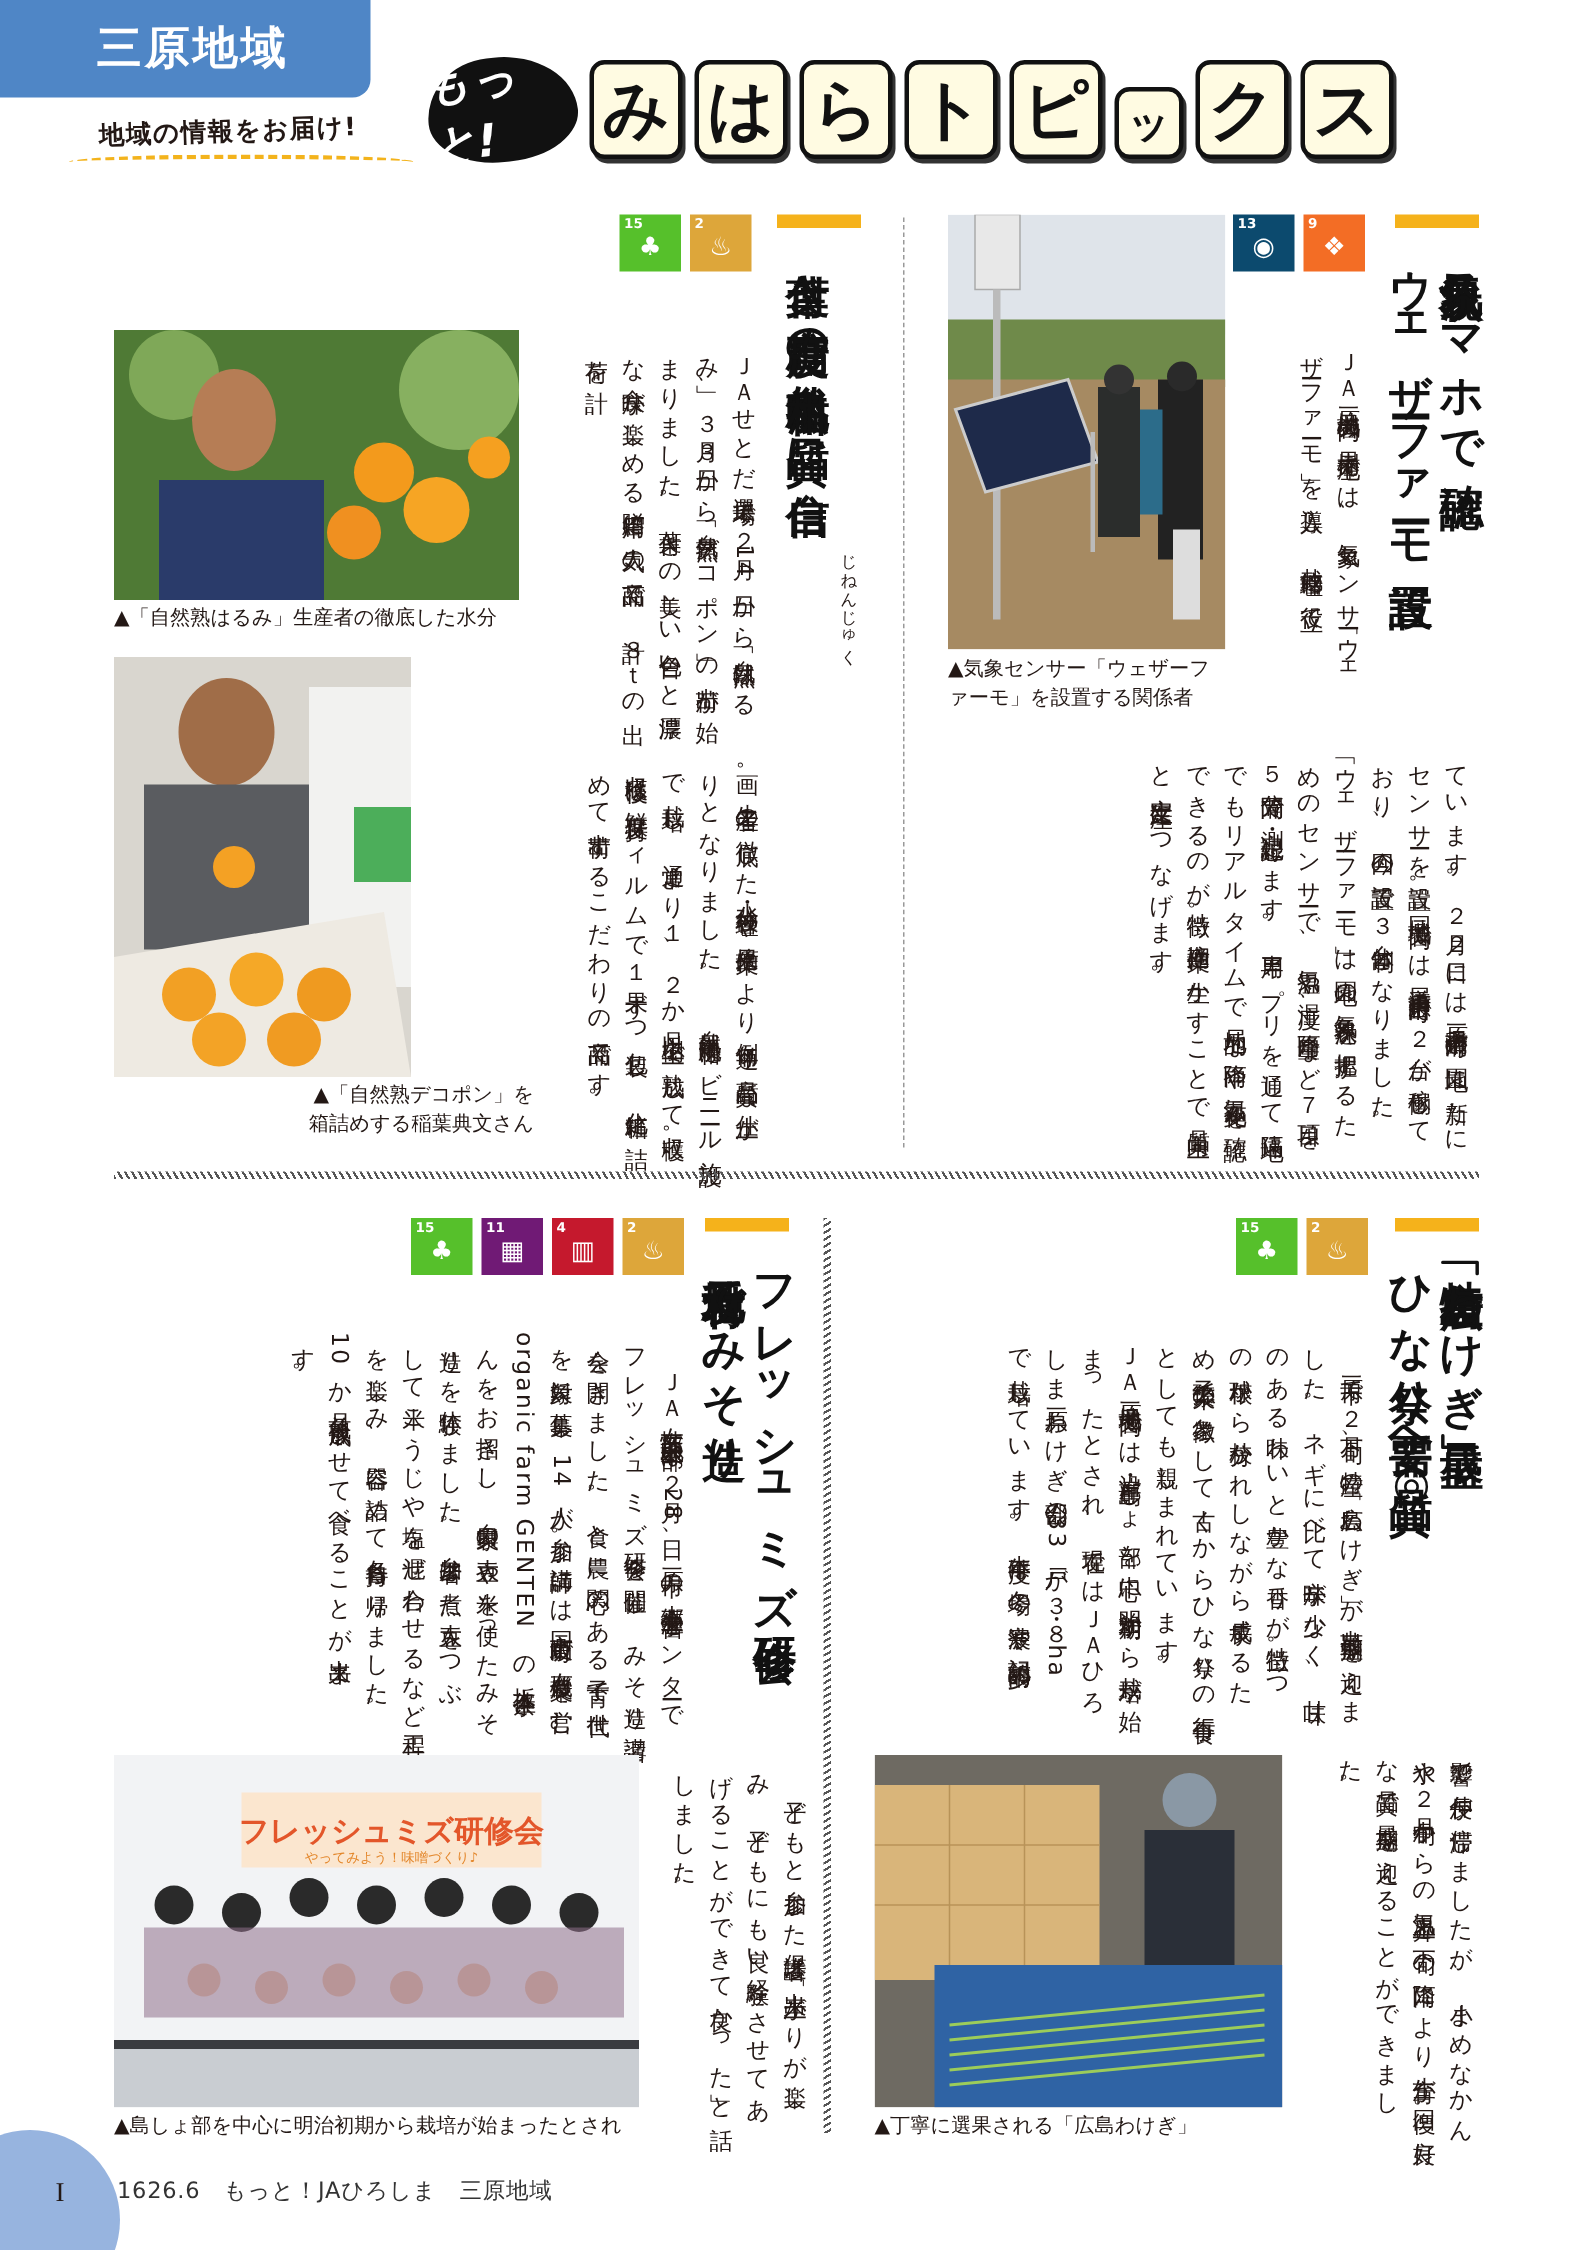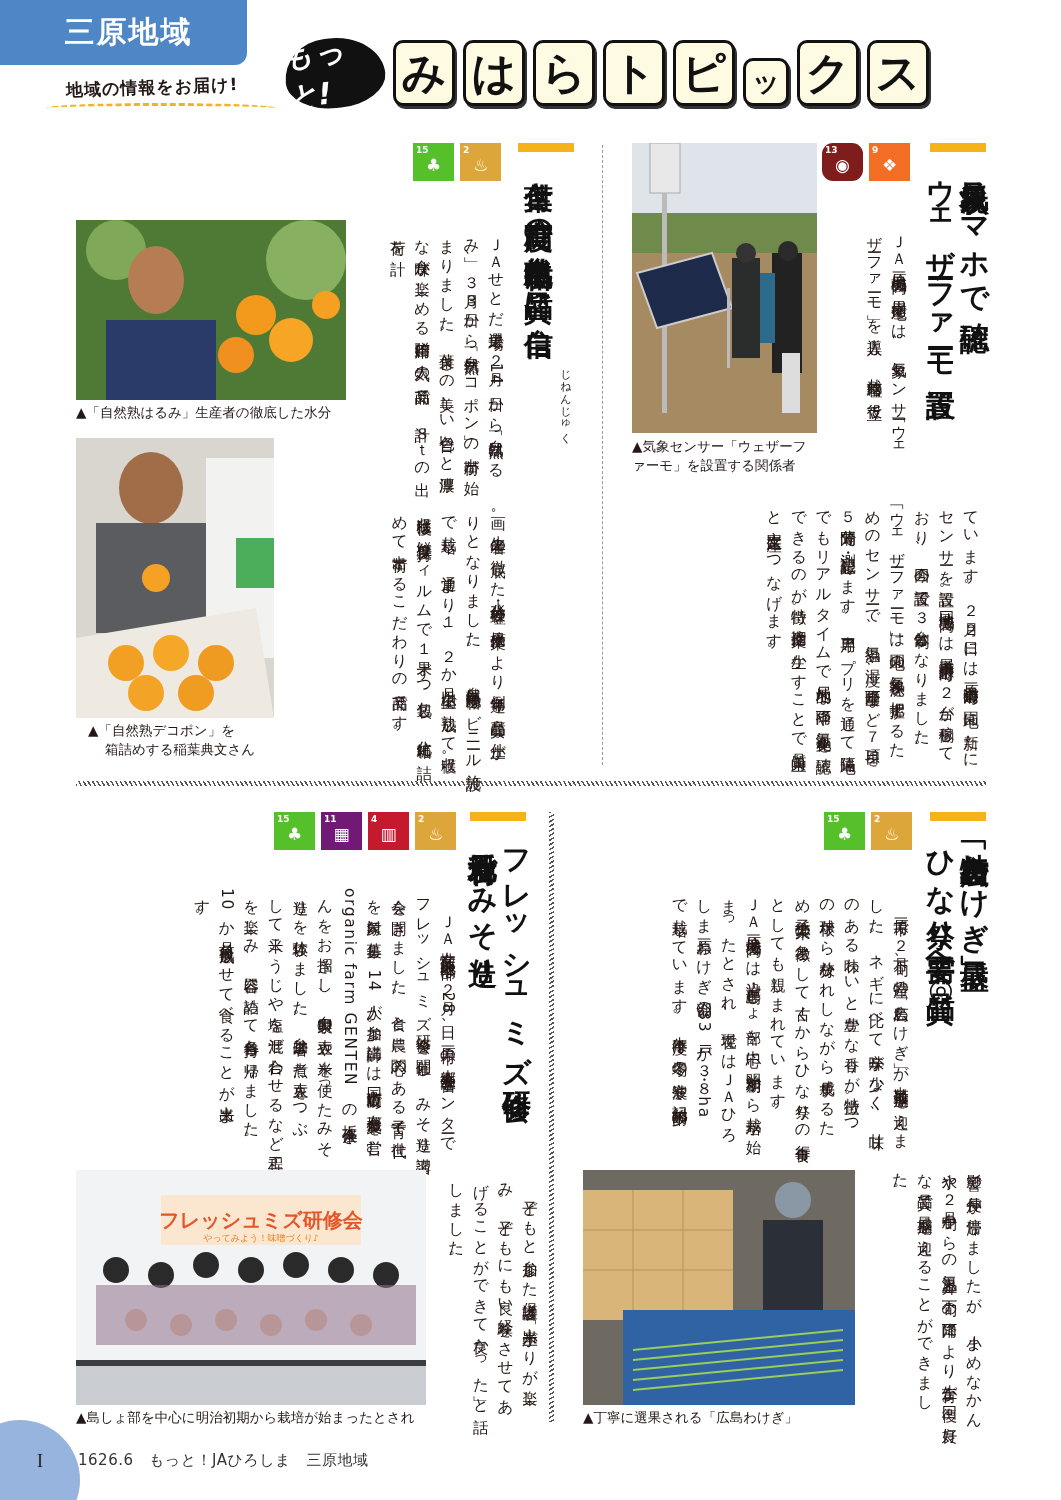--- a/index.html
+++ b/index.html
@@ -54,21 +54,21 @@
   <div class="logo-char small">ッ</div>
   <div class="logo-char">ク</div>
   <div class="logo-char">ス</div>
 </div>
 
 <div class="head-bar" style="left:930px; top:143px; width:56px;"></div>
 <div class="headline vtext" style="left:924px; top:160px; height:300px;">
   <span>気象状況スマホで確認</span><br><span>ウェザーファーモ設置</span>
 </div>
 <div class="sdg-row" style="left:822px; top:143px;">
-  <div class="sdg" style="background:#7f1d1d;border-radius:11px;">
+  <div class="sdg" style="background:#0c4a6e;">
       <span class="num">13</span>
       <span class="ic">◉</span>
     </div>
   <div class="sdg" style="background:#f36d25;">
       <span class="num">9</span>
       <span class="ic">❖</span>
     </div>
 </div>
 <div class="body vtext" style="right:150px; top:225px; height:240px; width:90px;">ＪＡ三原地域管内の果樹産地では、気象センサー「ウェザーファーモ」を導入し、栽培管理に役立て</div>
 <div class="photo" style="left:632px; top:143px; width:185px; height:290px;">
@@ -131,21 +131,21 @@
     <rect x="20" y="85" width="110" height="110" fill="#5a5c60"></rect>
     <polygon points="0,200 180,170 198,280 0,280" fill="#eeeae2"></polygon>
     <circle cx="50" cy="225" r="18" fill="#f2a024"></circle>
     <circle cx="95" cy="215" r="18" fill="#f5a827"></circle>
     <circle cx="140" cy="225" r="18" fill="#ef9a20"></circle>
     <circle cx="70" cy="255" r="18" fill="#f3a326"></circle>
     <circle cx="120" cy="255" r="18" fill="#f09b22"></circle>
     <circle cx="80" cy="140" r="14" fill="#f4a124"></circle>
   </svg>
 </div>
-<div class="caption" style="left:88px; top:721px; width:280px;">
+<div class="caption" style="left:76px; top:721px; width:280px;text-align:right;">
   <div>▲「自然熟デコポン」を</div>
   <div style="padding-left:17px;">箱詰めする稲葉典文さん</div>
 </div>
 <div class="body vtext" style="left:285px; top:505px; height:262px; width:225px;">画。生産者の徹底した水分・枝管理や摘果作業により例年通り高品質な仕上がりとなりました。　自然熟中晩柑はビニール施設で栽培し、通常より１、２か月以上樹上で熟成して収穫。収穫後は鮮度保持フィルムで１果ずつ包装し、化粧箱に詰めて出荷するこだわりの商品です。</div>
 
 <div class="hatch-h" style="left:76px; top:781px; width:910px;"></div>
 
 <div class="head-bar" style="left:930px; top:812px; width:56px;"></div>
 <div class="headline vtext" style="left:924px; top:830px; height:320px;">
   <span>特産「広島わけぎ」最盛</span><br><span>ひな祭り需要へ品質◎</span>

